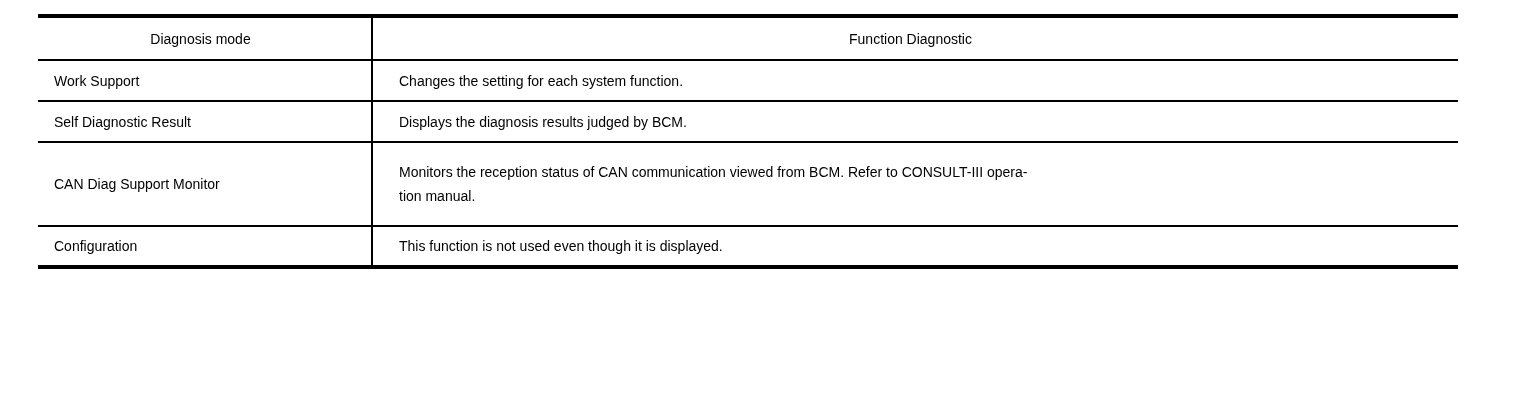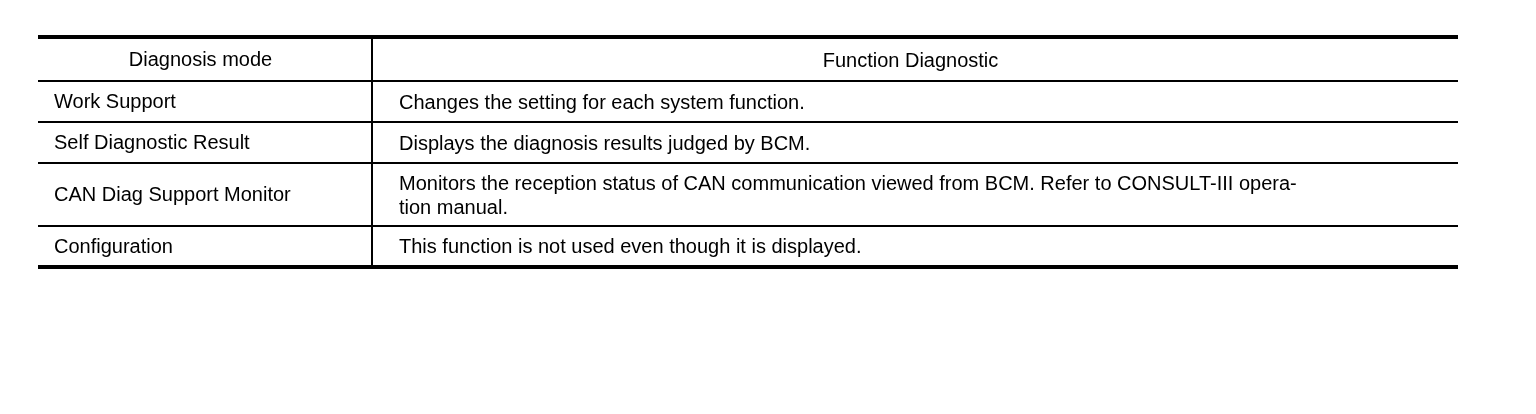--- a/index.html
+++ b/index.html
@@ -11,26 +11,26 @@
   .page {
     position: relative;
     width: 1536px;
     height: 414px;
     background: #ffffff;
     overflow: hidden;
   }
   table.spec-table {
     position: absolute;
     left: 38px;
-    top: 35px;
+    top: 14px;
     width: 1420px;
     border-collapse: collapse;
     table-layout: fixed;
     color: #000000;
-    font-size: 20px;
+    font-size: 14px;
   }
   table.spec-table {
     border-top: 4px solid #000000;
     border-bottom: 4px solid #000000;
   }
   .spec-table th,
   .spec-table td {
     border-top: 2px solid #000000;
     border-bottom: 2px solid #000000;
     vertical-align: middle;
@@ -52,21 +52,21 @@
     height: 41px;
   }
   .spec-table .cell-desc {
     padding-left: 26px;
     padding-right: 10px;
     text-align: left;
     white-space: pre-line;
     line-height: 24px;
   }
   .spec-table tbody tr { height: 41px; }
-  .spec-table tbody tr.tall { height: 63px; }
+  .spec-table tbody tr.tall { height: 84px; }
 </style>
 </head>
 <body>
 
 <div class="page">
   <table class="spec-table">
     <colgroup>
       <col class="col-mode">
       <col class="col-desc">
     </colgroup>

